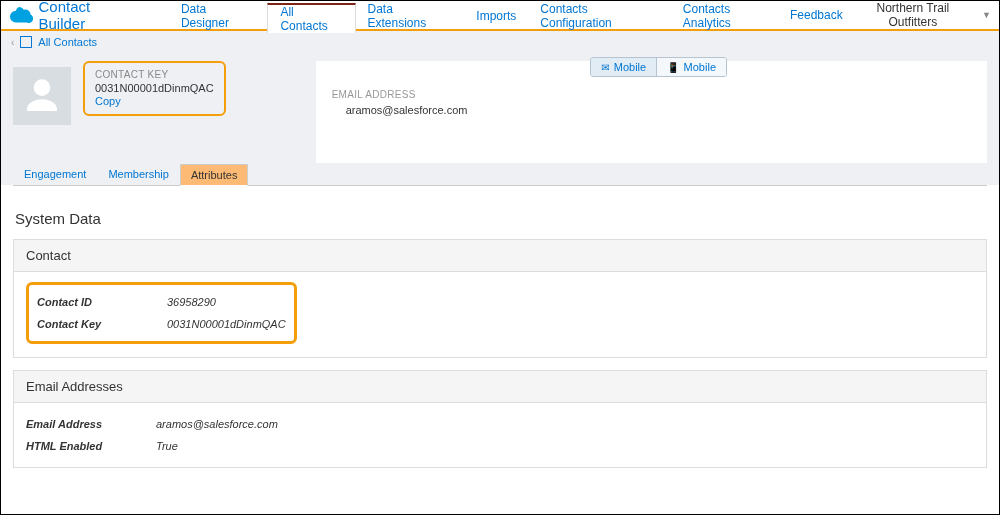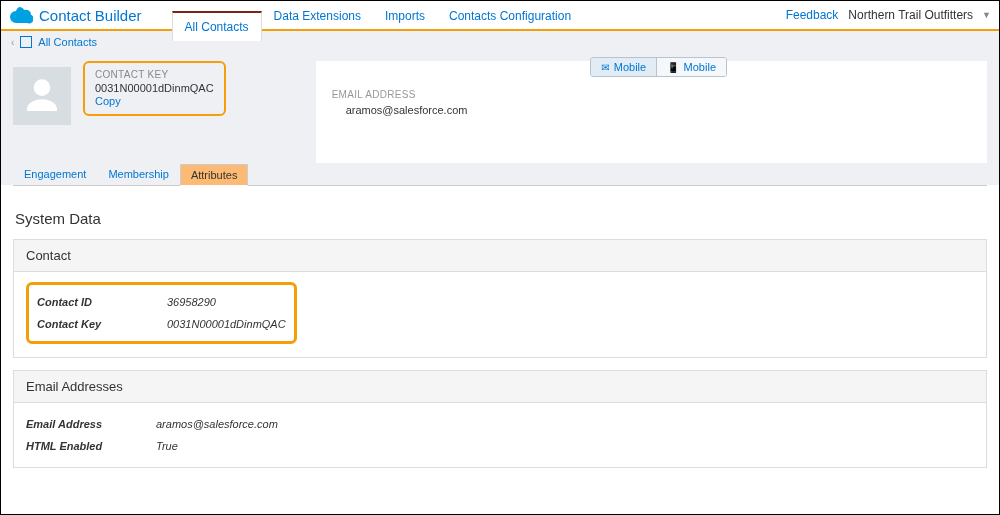--- a/index.html
+++ b/index.html
@@ -14,21 +14,21 @@
     overflow: hidden;
   }
 
   
   .top-nav {
     display: flex;
     align-items: center;
     height: 30px;
     border-bottom: 2px solid #f59e0b;
     background: #fff;
-    padding: 8px 8px;
+    padding: 0 8px;
   }
   .cloud-icon {
     width: 24px;
     height: 20px;
     margin-right: 6px;
     display:flex;align-items:center;justify-content:center;
   }
   .app-title {
     color: #0176d3;
     font-size: 15px;
@@ -152,24 +152,26 @@
 
 <div class="top-nav">
   <span class="cloud-icon">
     <svg viewBox="0 0 24 24">
         <path fill="#00a1e0" d="M10 4a6 6 0 0 1 5.2 3 5 5 0 0 1 6.8 4.7A4.3 4.3 0 0 1 18 20H7A6 6 0 0 1 7 8a6 6 0 0 1 3-4z"></path>
       </svg>
   </span>
   <span class="app-title">Contact Builder</span>
 
   <div class="nav-tabs">
+    <div class="nav-tab">Data Designer</div>
     <div class="nav-tab active">All Contacts</div>
     <div class="nav-tab">Data Extensions</div>
     <div class="nav-tab">Imports</div>
     <div class="nav-tab">Contacts Configuration</div>
+    <div class="nav-tab">Contacts Analytics</div>
   </div>
 
   <div class="nav-right">
     <span class="feedback-link">Feedback</span>
     <span class="account-menu">
       <span>Northern Trail Outfitters</span>
       <span class="chev-down">▼</span>
     </span>
   </div>
 </div>

